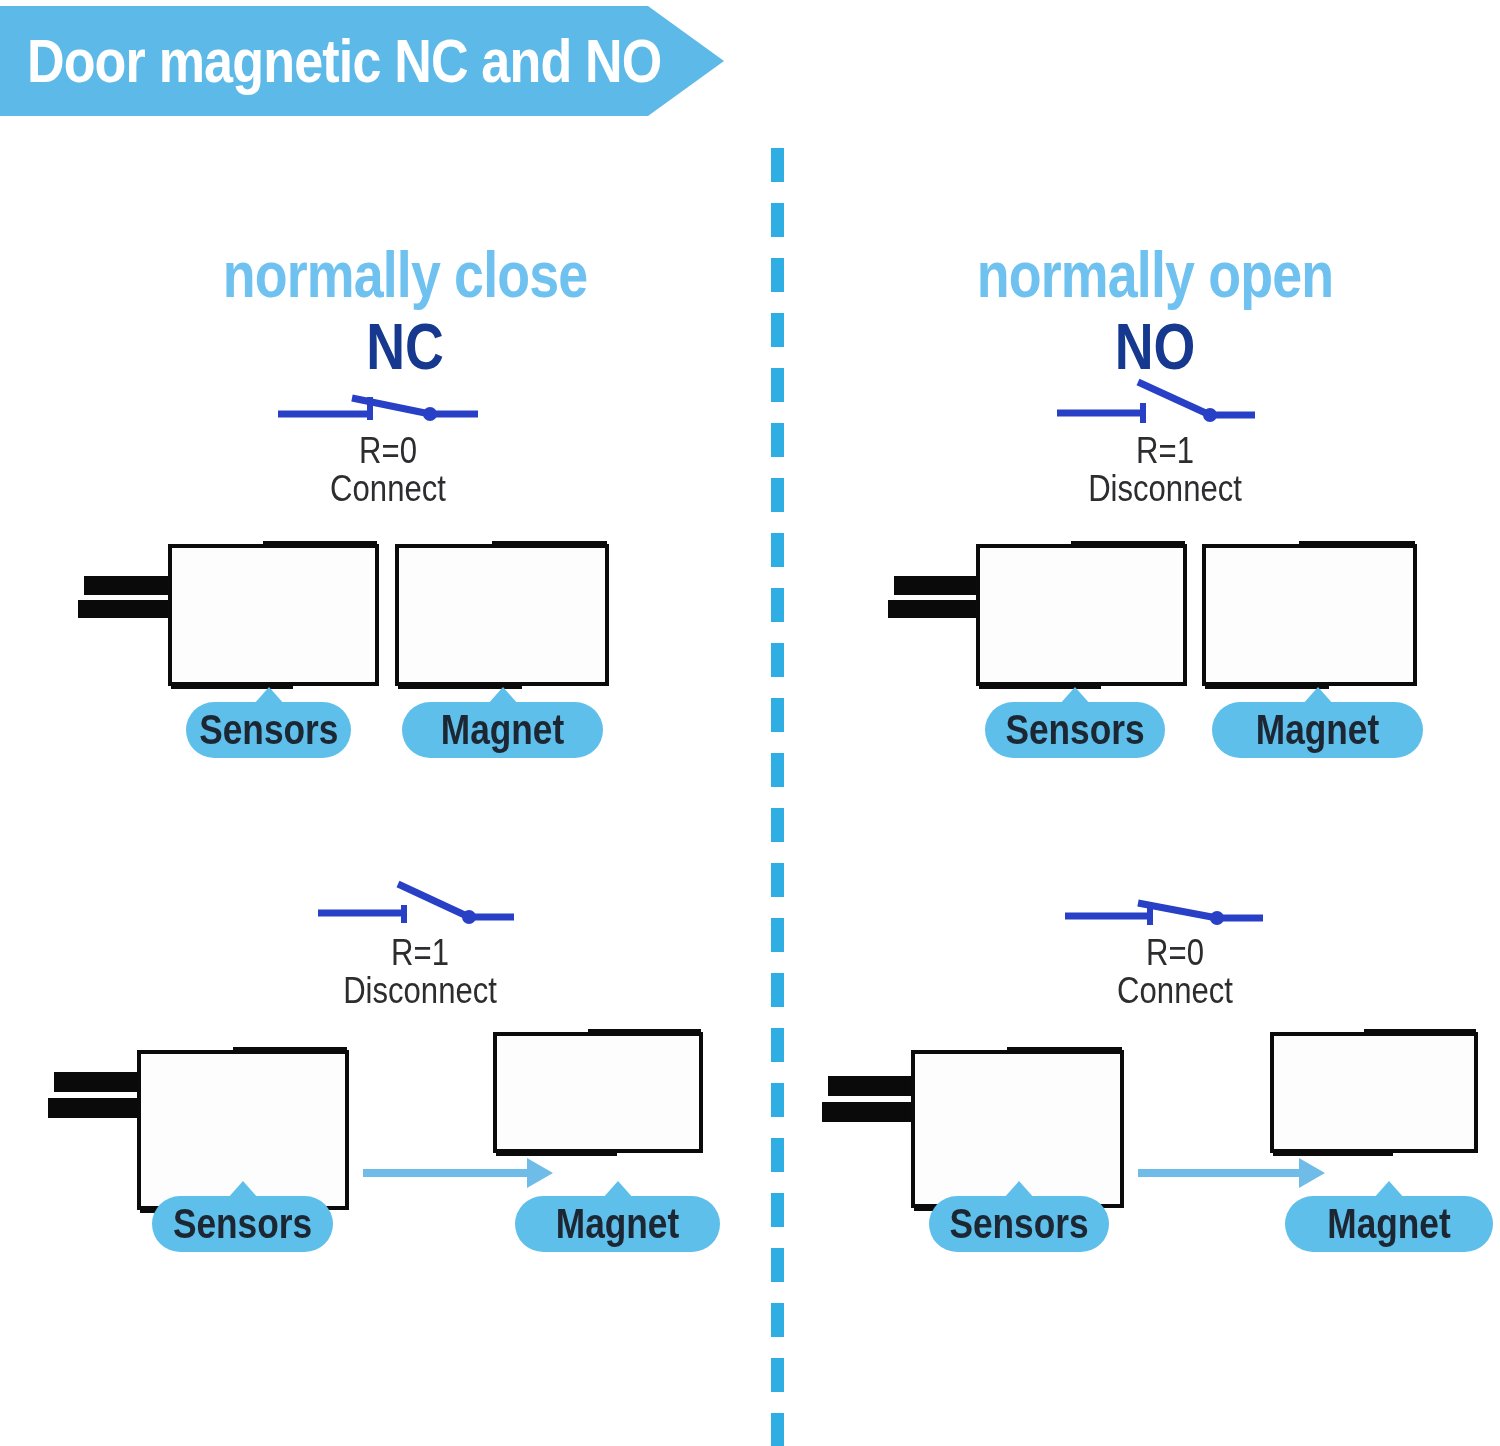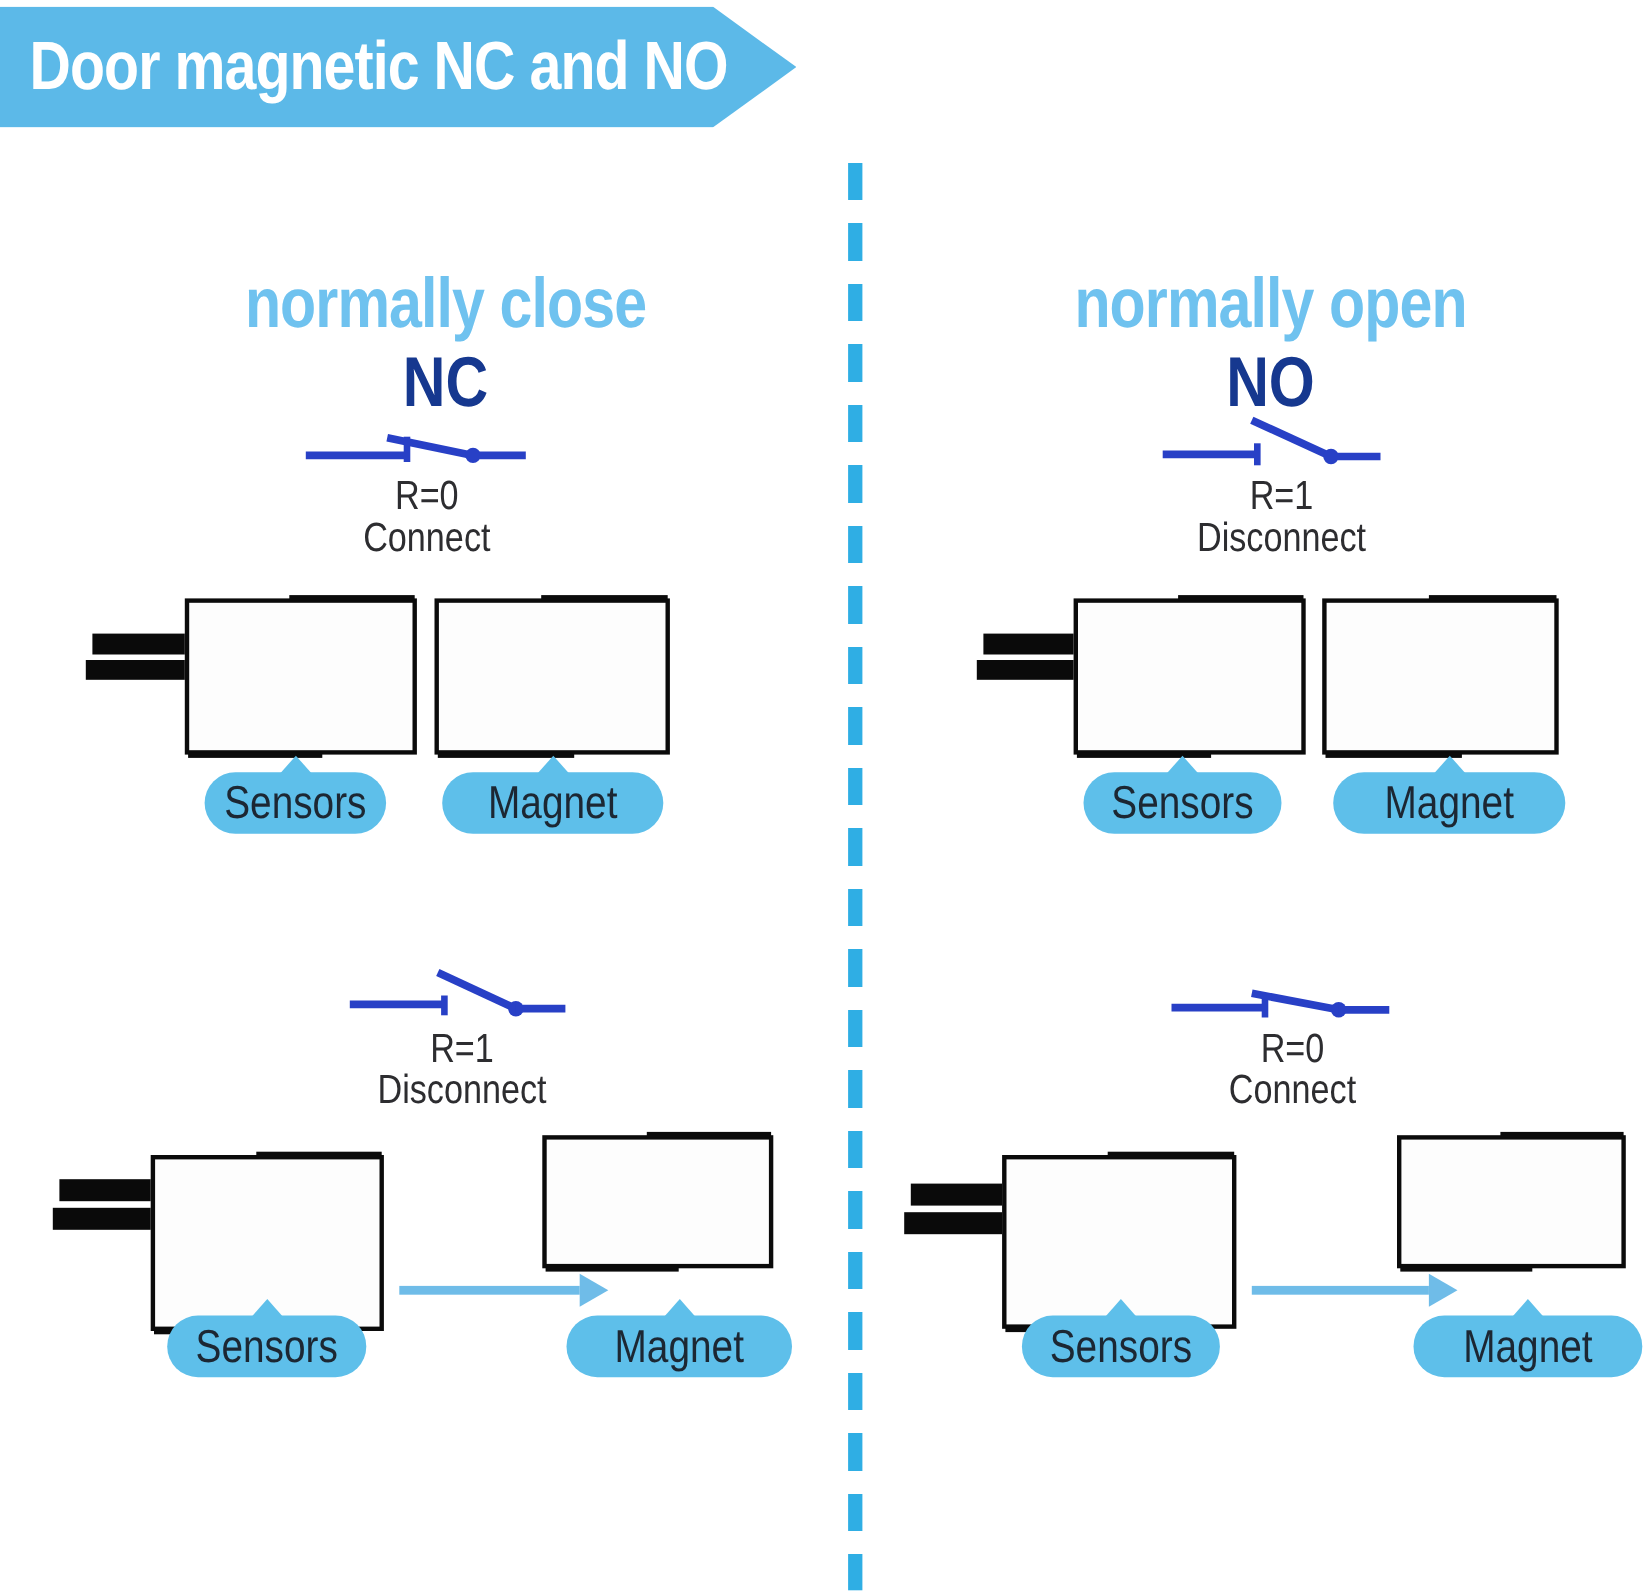--- a/index.html
+++ b/index.html
@@ -58,21 +58,21 @@
   .box::after{ 
     content:"";position:absolute;bottom:-7px;left:-1px;width:60%;height:5px;
     background:var(--box-border);
   }
   .wires{position:absolute;}
   .wires .bar{position:absolute;background:var(--wire-black);}
 
   
   .pill{
     height:56px;border-radius:28px;background:var(--label-blue);
-    text-align:center;line-height:56px;font-size:42px;font-weight:400;
+    text-align:center;line-height:56px;font-size:42px;font-weight:700;
     color:var(--label-text);
   }
   .pill .pointer{
     position:absolute;top:-15px;left:50%;margin-left:-16px;
     width:0;height:0;border-left:16px solid transparent;
     border-right:16px solid transparent;
     border-bottom:18px solid var(--label-blue);
   }
   .pill .pill-text{display:block;transform:scaleX(0.84);transform-origin:center;}
 

